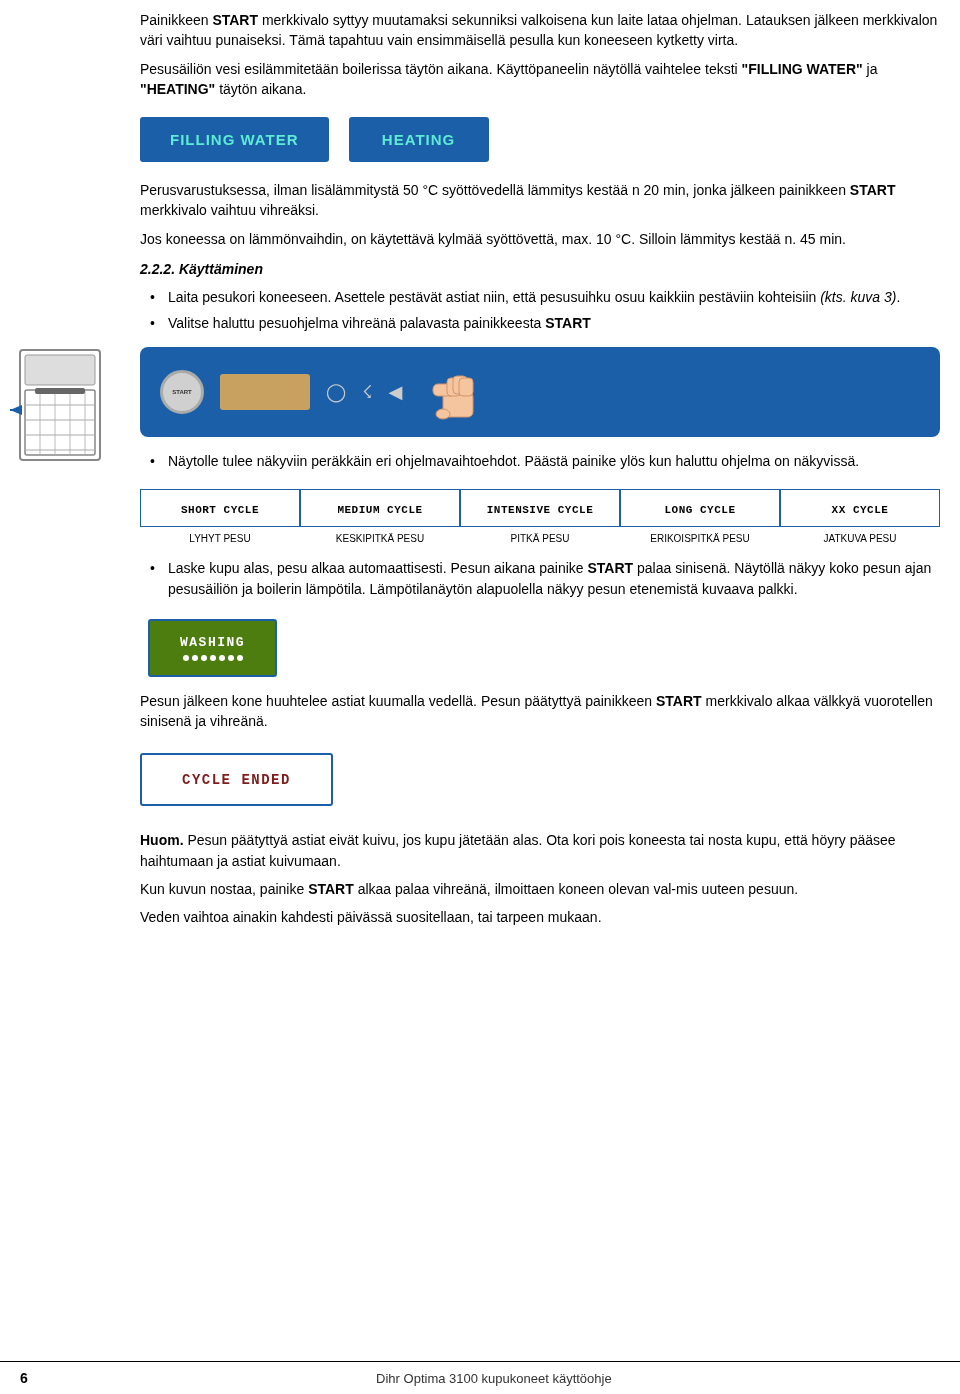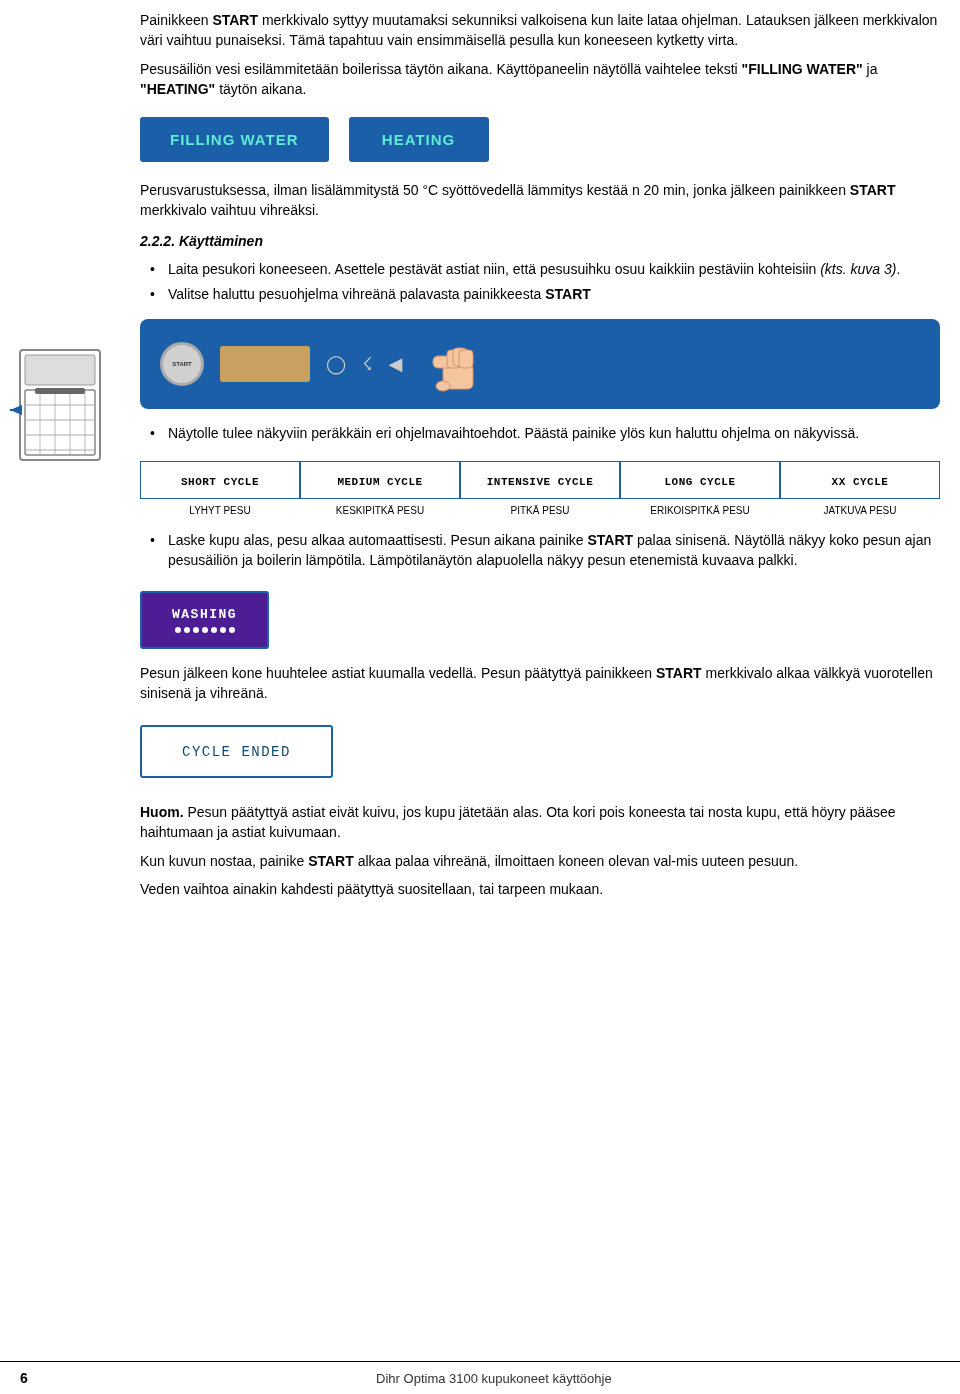--- a/index.html
+++ b/index.html
@@ -155,25 +155,25 @@
     }
     .cycle-sublabel {
       flex: 1;
       text-align: center;
       font-size: 10px;
       color: #000;
       padding: 2px 2px;
     }
     .washing-box {
       border: 2px solid #1a5fa8;
-      background: #4c1d95;
+      background: #4d7c0f;
       display: inline-block;
       padding: 14px 30px;
       border-radius: 3px;
-      margin: 14px 0;
+      margin: 14px 8px;
     }
     .washing-text {
       color: #fff;
       font-size: 13px;
       font-weight: bold;
       letter-spacing: 1.5px;
       font-family: 'Courier New', monospace;
       text-align: center;
       display: block;
     }
@@ -190,23 +190,23 @@
       border-radius: 50%;
     }
     .cycle-ended-box {
       border: 2px solid #1a5fa8;
       display: inline-block;
       padding: 16px 40px;
       border-radius: 3px;
       margin: 14px 0;
     }
     .cycle-ended-text {
-      color: #0c4a6e;
+      color: #7f1d1d;
       font-size: 14px;
-      font-weight: normal;
+      font-weight: bold;
       letter-spacing: 1.5px;
       font-family: 'Courier New', monospace;
       text-align: center;
     }
     .footer {
       border-top: 1.5px solid #000;
       display: flex;
       align-items: center;
       padding: 8px 20px;
       margin-top: auto;
@@ -269,20 +269,23 @@
         Pesusäiliön vesi esilämmitetään boilerissa täytön aikana. Käyttöpaneelin näytöllä vaihtelee teksti <strong>"FILLING WATER"</strong> ja <strong>"HEATING"</strong> täytön aikana.
       </p>
 
       <div class="display-boxes">
         <div class="display-box">FILLING WATER</div>
         <div class="display-box">HEATING</div>
       </div>
 
       <p>
         Perusvarustuksessa, ilman lisälämmitystä 50 °C syöttövedellä lämmitys kestää n 20 min, jonka jälkeen painikkeen <strong>START</strong> merkkivalo vaihtuu vihreäksi.
+      </p>
+      <p>
+        Jos koneessa on lämmönvaihdin, on käytettävä kylmää syöttövettä, max. 10 °C. Silloin lämmitys kestää n. 45 min.
       </p>
 
       <p class="section-heading">2.2.2. Käyttäminen</p>
 
       <ul class="bullet-list">
         <li>
           Laita pesukori koneeseen. Asettele pestävät astiat niin, että pesusuihku osuu kaikkiin pestäviin kohteisiin <em>(kts. kuva 3)</em>.
         </li>
         <li>
           Valitse haluttu pesuohjelma vihreänä palavasta painikkeesta <strong>START</strong>
@@ -380,21 +383,21 @@
           <span class="cycle-ended-text">CYCLE ENDED</span>
         </div>
       </div>
 
       <p class="huom-para">
         <strong>Huom.</strong> Pesun päätyttyä astiat eivät kuivu, jos kupu jätetään alas. Ota kori pois koneesta tai nosta kupu, että höyry pääsee haihtumaan ja astiat kuivumaan.
       </p>
       <p>
         Kun kuvun nostaa, painike <strong>START</strong> alkaa palaa vihreänä, ilmoittaen koneen olevan val-mis uuteen pesuun.
       </p>
-      <p>Veden vaihtoa ainakin kahdesti päätyttyä suositellaan, tai tarpeen mukaan.</p>
+      <p>Veden vaihtoa ainakin kahdesti päivässä suositellaan, tai tarpeen mukaan.</p>
     </div>
   </div>
 
   <div class="footer">
     <span class="footer-page">6</span>
     <span class="footer-title">Dihr Optima 3100 kupukoneet käyttöohje</span>
   </div>
 </div>
 
 </body></html>

